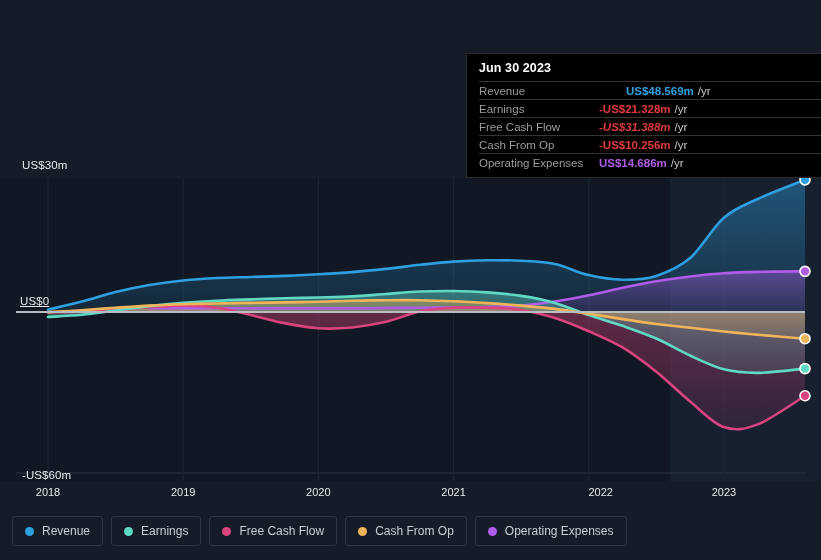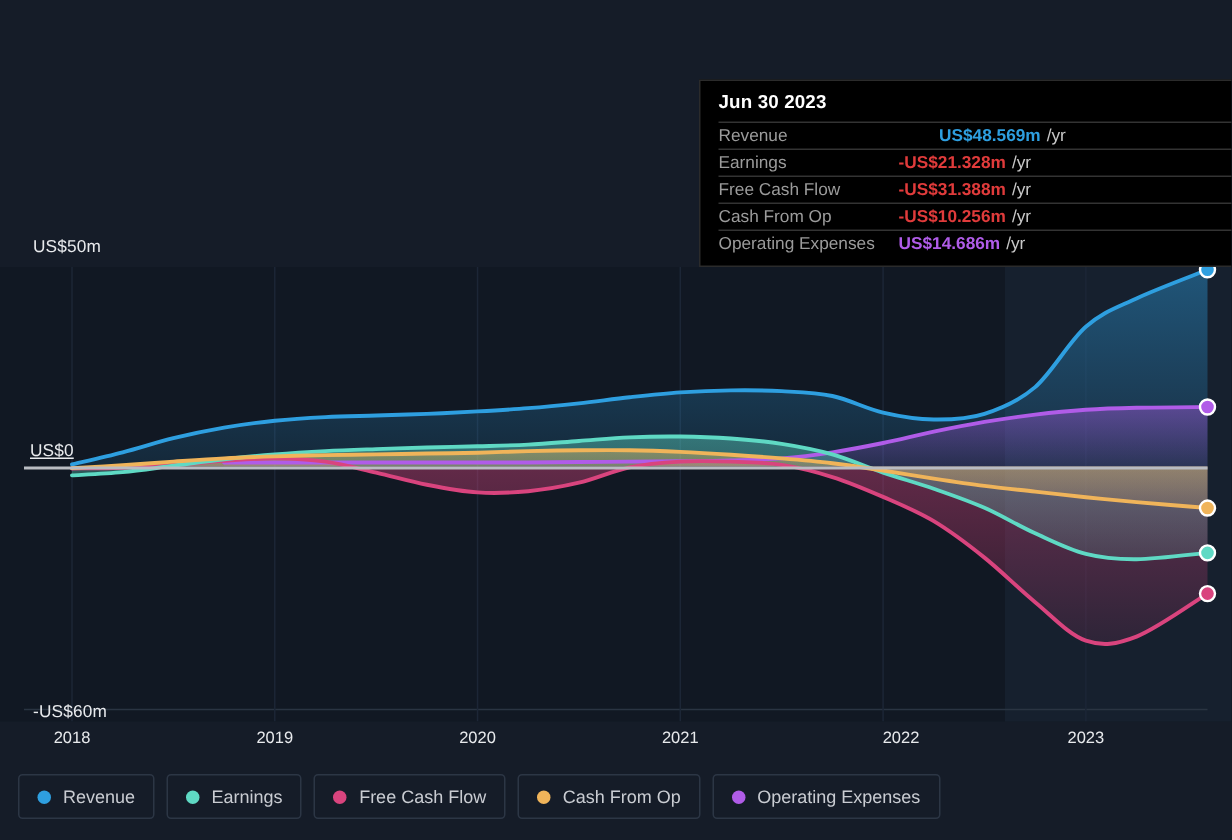--- a/index.html
+++ b/index.html
@@ -160,21 +160,21 @@
         <path d="M48.00,138.94 C53.63,138.58 70.53,137.86 81.79,136.78 C93.06,135.70 104.32,133.90 115.59,132.46 C126.85,131.02 138.12,129.40 149.38,128.14 C160.65,126.88 171.91,125.80 183.18,124.90 C194.44,124.00 205.71,123.32 216.97,122.74 C228.24,122.16 239.50,121.80 250.77,121.39 C262.03,120.98 273.30,120.63 284.56,120.31 C295.83,120.00 307.09,119.81 318.36,119.50 C329.62,119.19 340.89,119.00 352.15,118.42 C363.42,117.84 374.68,116.80 385.95,115.99 C397.21,115.18 408.48,114.06 419.74,113.56 C431.01,113.06 442.27,112.88 453.54,113.02 C464.80,113.16 476.07,113.56 487.33,114.37 C498.60,115.18 509.86,116.13 521.13,117.88 C532.39,119.63 543.65,121.70 554.92,124.90 C566.18,128.09 577.45,133.23 588.71,137.05 C599.98,140.88 611.24,143.94 622.51,147.85 C633.77,151.76 645.04,155.59 656.30,160.54 C667.57,165.49 678.83,172.42 690.10,177.55 C701.36,182.68 712.63,188.44 723.89,191.32 C735.16,194.20 744.17,194.95 757.69,194.83 C771.21,194.71 797.11,191.29 805.00,190.59" fill="none" stroke="#5fd9c4" stroke-width="2.6" stroke-linecap="round" stroke-linejoin="round"></path>
         <path d="M48.00,134.08 C53.63,133.77 70.53,132.91 81.79,132.19 C93.06,131.47 104.32,130.52 115.59,129.76 C126.85,129.00 138.12,128.19 149.38,127.60 C160.65,127.02 171.91,126.61 183.18,126.25 C194.44,125.89 205.71,125.66 216.97,125.44 C228.24,125.22 239.50,125.08 250.77,124.90 C262.03,124.72 273.30,124.54 284.56,124.36 C295.83,124.18 307.09,124.09 318.36,123.82 C329.62,123.55 340.89,123.01 352.15,122.74 C363.42,122.47 374.68,122.29 385.95,122.20 C397.21,122.11 408.48,122.02 419.74,122.20 C431.01,122.38 442.27,122.78 453.54,123.28 C464.80,123.78 476.07,124.45 487.33,125.17 C498.60,125.89 509.86,126.66 521.13,127.60 C532.39,128.54 543.65,129.49 554.92,130.84 C566.18,132.19 577.45,133.99 588.71,135.70 C599.98,137.41 611.24,139.39 622.51,141.10 C633.77,142.81 645.04,144.52 656.30,145.96 C667.57,147.40 678.83,148.48 690.10,149.74 C701.36,151.00 712.63,152.35 723.89,153.52 C735.16,154.69 744.17,155.56 757.69,156.76 C771.21,157.96 797.11,160.04 805.00,160.69" fill="none" stroke="#f0b45a" stroke-width="2.6" stroke-linecap="round" stroke-linejoin="round"></path>
         <circle cx="805" cy="1.8636999999999944" r="5" fill="#2e9fe0" stroke="#ffffff" stroke-width="1.6"></circle>
         <circle cx="805" cy="93.3478" r="5" fill="#b05ce8" stroke="#ffffff" stroke-width="1.6"></circle>
         <circle cx="805" cy="217.7476" r="5" fill="#d9447e" stroke="#ffffff" stroke-width="1.6"></circle>
         <circle cx="805" cy="190.5856" r="5" fill="#5fd9c4" stroke="#ffffff" stroke-width="1.6"></circle>
         <circle cx="805" cy="160.6912" r="5" fill="#f0b45a" stroke="#ffffff" stroke-width="1.6"></circle>
       </svg>
   </div>
 
-  <div class="ylabel" style="left:22px; top:159px;">US$50m</div>
+  <div class="ylabel" style="left:22px; top:159px;">US$30m</div>
   <div class="ylabel" style="left:20px; top:295px;text-decoration:underline;">US$0</div>
   <div class="ylabel" style="left:22px; top:469px;">-US$60m</div>
   <div class="zero-line" style="top:311px;"></div>
 
   <div id="xlabels">
       <div class="xlabel" style="left: 48px; top: 486px;">2018</div>
       <div class="xlabel" style="left: 183.179px; top: 486px;">2019</div>
       <div class="xlabel" style="left: 318.357px; top: 486px;">2020</div>
       <div class="xlabel" style="left: 453.536px; top: 486px; text-align: center;">2021</div>
       <div class="xlabel" style="left: 588.714px; top: 486px; margin-left: 12px;">2022</div>
@@ -187,21 +187,21 @@
         <div class="tt-row">
           <div class="tt-label">Revenue</div>
           <div><span class="tt-value" style="color: rgb(46, 159, 224); padding-left: 27px;">US$48.569m</span><span class="tt-unit">/yr</span></div>
         </div>
         <div class="tt-row">
           <div class="tt-label">Earnings</div>
           <div><span class="tt-value" style="color: rgb(224, 59, 59);">-US$21.328m</span><span class="tt-unit">/yr</span></div>
         </div>
         <div class="tt-row">
           <div class="tt-label">Free Cash Flow</div>
-          <div><span class="tt-value" style="color: rgb(224, 59, 59);">-US$31.388m</span><span class="tt-unit">/yr</span></div>
+          <div><span class="tt-value" style="color: rgb(224, 59, 59); font-style: italic;">-US$31.388m</span><span class="tt-unit">/yr</span></div>
         </div>
         <div class="tt-row">
           <div class="tt-label">Cash From Op</div>
           <div><span class="tt-value" style="color: rgb(224, 59, 59);">-US$10.256m</span><span class="tt-unit">/yr</span></div>
         </div>
         <div class="tt-row">
           <div class="tt-label">Operating Expenses</div>
           <div><span class="tt-value" style="color: rgb(176, 92, 232);">US$14.686m</span><span class="tt-unit">/yr</span></div>
         </div>
       </div>

